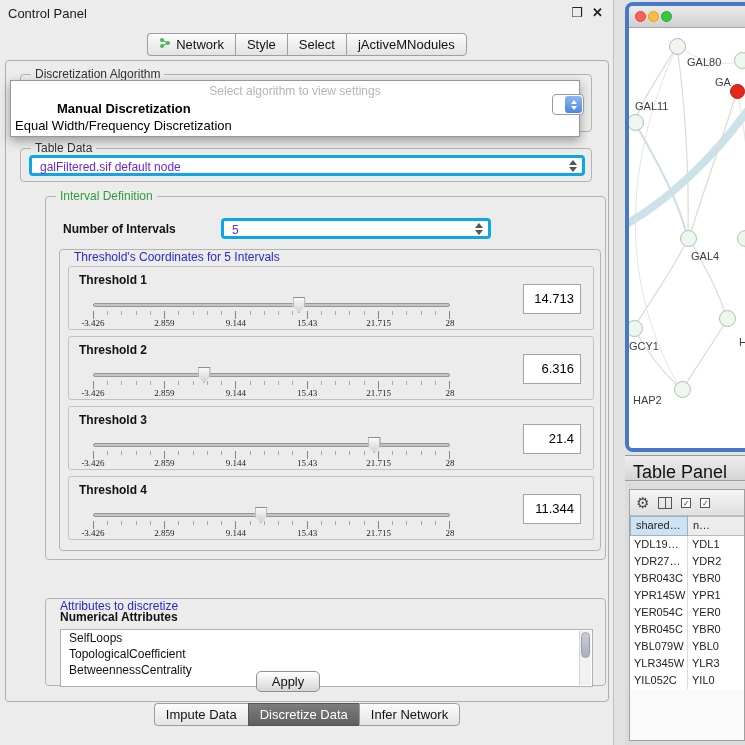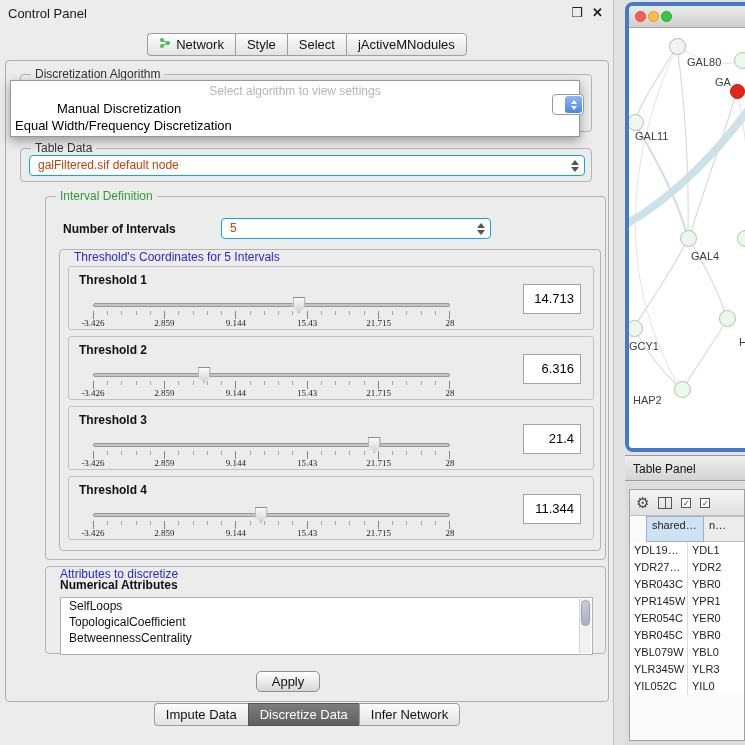--- a/index.html
+++ b/index.html
@@ -21,31 +21,31 @@
   .tab:last-child{border-right:1px solid #9e9e9e;border-radius:0 4px 4px 0;}
   .tab.selected{background:linear-gradient(#7d7d7d,#5f5f5f);color:#fff;border-color:#565656;}
 
   .frame{position:absolute;left:5px;top:60px;width:604px;height:642px;border:1px solid #aeaeae;border-radius:4px;background:#ececec;}
 
   .group{position:absolute;border:1px solid #b3b3b3;border-radius:4px;background:#ececec;}
   .glabel{position:absolute;top:-8px;left:10px;background:#ececec;padding:0 4px;font-size:12px;color:#333;white-space:nowrap;}
   .glabel.green{color:#2e9e3a;}
   .glabel.blue{color:#2929cc;margin-top:8px;}
 
-  .combo{position:absolute;background:#fff;border:1px solid #0ea5e9;border-radius:4px;font-size:12px;line-height:19px;padding-left:8px;color:#c2410c;}
+  .combo{position:absolute;background:#fff;border:3px solid #0ea5e9;border-radius:4px;font-size:12px;line-height:19px;padding-left:8px;color:#6d28d9;}
   .stepper{position:absolute;right:5px;top:50%;transform:translateY(-50%);display:flex;flex-direction:column;align-items:center;}
   .arr-up{width:0;height:0;border-left:4px solid transparent;border-right:4px solid transparent;border-bottom:5px solid #555;}
   .arr-dn{width:0;height:0;border-left:4px solid transparent;border-right:4px solid transparent;border-top:5px solid #555;margin-top:2px;}
 
   
   .popup{position:absolute;left:10px;top:80px;width:570px;height:57px;background:#fff;border:1px solid #979797;
          box-shadow:0 4px 10px rgba(0,0,0,.35);z-index:10;}
   .pop-header{text-align:center;color:#b5b5b5;font-size:12px;padding-top:3px;}
   .pop-item{font-size:13px;padding:2px 0 0 4px;color:#000;}
-  .pop-item.bold{font-weight:normal;padding-top:3px;padding-left:46px;}
+  .pop-item.bold{font-weight:bold;padding-top:3px;padding-left:46px;}
   .combo-sliver{position:absolute;left:552px;top:94px;width:32px;height:21px;background:#fff;border:1px solid #9a9a9a;border-radius:4px;z-index:12;}
   .blue-stepper{position:absolute;right:1px;top:1px;width:17px;height:17px;border-radius:3px;
                 background:linear-gradient(#8cb8f2,#4e86dd);display:flex;flex-direction:column;align-items:center;justify-content:center;}
   .warr-up{width:0;height:0;border-left:3px solid transparent;border-right:3px solid transparent;border-bottom:4px solid #fff;}
   .warr-dn{width:0;height:0;border-left:3px solid transparent;border-right:3px solid transparent;border-top:4px solid #fff;margin-top:2px;}
 
   
   .tpanel{position:absolute;left:8px;width:526px;height:64px;border:1px solid #c2c2c2;border-radius:3px;background:#ececec;}
   .tlabel{position:absolute;left:10px;top:6px;font-size:12px;font-weight:bold;color:#111;}
   .track{position:absolute;left:24px;top:36px;width:357px;height:4px;background:#c4c4c4;border:1px solid #979797;border-radius:2px;}
@@ -81,28 +81,28 @@
   .tl.yellow{left:19px;background:#fdbc40;border:1px solid #dd9f2e;}
   .tl.green{left:32px;background:#34c748;border:1px solid #27a533;}
   .net-canvas{position:relative;width:122px;height:420px;background:#fff;overflow:hidden;}
   .node{position:absolute;width:17px;height:17px;border-radius:50%;background:#eef7ee;border:1.5px solid #a5c6a5;}
   .node.pink{border-color:#d0a4bd;}
   .node.red{width:15px;height:15px;background:#e5271b;border:1.5px solid #b51d13;}
   .nlabel{position:absolute;font-size:11px;color:#3d3d3d;white-space:nowrap;}
 
   .table-panel-bar{position:absolute;left:625px;top:455px;width:120px;height:26px;background:linear-gradient(#eeeeee,#d4d4d4);
                    border-top:1px solid #9c9c9c;border-bottom:1px solid #9c9c9c;}
-  .table-panel-bar span{position:absolute;left:8px;top:6px;font-size:12px;color:#111;}
+  .table-panel-bar span{position:absolute;left:8px;top:6px;font-size:18px;color:#111;}
   .table-area{position:absolute;left:625px;top:482px;width:120px;height:263px;background:#dcdcdc;}
   .table-inner{position:absolute;left:4px;top:7px;width:116px;height:252px;background:#fafafa;border:1px solid #a0a0a0;overflow:hidden;}
   .table-toolbar{height:26px;background:linear-gradient(#f4f4f4,#e0e0e0);border-bottom:1px solid #bdbdbd;display:flex;align-items:center;gap:9px;padding-left:6px;}
   .gear{font-size:15px;color:#444;line-height:15px;}
   .cols-icon{width:14px;height:12px;border:1px solid #555;background:linear-gradient(90deg,transparent 6px,#555 6px,#555 7px,transparent 7px);}
   .cb{width:10px;height:10px;border:1px solid #555;font-size:8px;line-height:9px;text-align:center;color:#333;background:#fff;}
-  .thead{display:flex;height:26px;padding-left:16px;}
+  .thead{display:flex;height:20px;}
   .th1{width:58px;background:#cfe2f4;border:1px solid #94b3cf;font-size:11px;padding:2px 0 0 5px;color:#222;}
   .th2{flex:1;background:#ececec;border-top:1px solid #bbb;border-bottom:1px solid #bbb;font-size:11px;padding:2px 0 0 5px;color:#222;}
   .trow{display:flex;height:17px;background:#fff;}
   .td1{width:58px;border-right:1px solid #dcdcdc;font-size:11px;padding:2px 0 0 4px;color:#222;white-space:nowrap;overflow:hidden;}
   .td2{flex:1;font-size:11px;padding:2px 0 0 4px;color:#222;white-space:nowrap;overflow:hidden;}
 </style>
 </head>
 <body>
 
 <div id="control-panel">
@@ -244,21 +244,21 @@
           <span style="left:40%">9.144</span>
           <span style="left:60%">15.43</span>
           <span style="left:80%">21.715</span>
           <span style="left:100%">28</span>
         </div>
         <div class="valuebox">11.344</div>
       </div>
     </div>
   </div>
 
-  <div class="group" style="left:45px;top:566px;width:561px;height:88px;">
+  <div class="group" style="left:45px;top:598px;width:561px;height:88px;">
     <span class="glabel blue">Attributes to discretize</span>
     <span style="position:absolute;left:14px;top:11px;font-size:12px;font-weight:bold;color:#111;">Numerical Attributes</span>
     <div class="attr-list">
       <div class="attr-item">SelfLoops</div>
       <div class="attr-item">TopologicalCoefficient</div>
       <div class="attr-item">BetweennessCentrality</div>
       <div class="vscroll">
           <div class="vthumb"></div>
         </div>
     </div>
@@ -304,21 +304,21 @@
     <div class="node" style="left:105px;top:24px;"></div>
     <div class="node red" style="left:101px;top:56px;"></div>
     <div class="node" style="left:-2px;top:86px;"></div>
     <div class="node" style="left:51px;top:202px;"></div>
     <div class="node" style="left:108px;top:202px;"></div>
     <div class="node" style="left:-3px;top:292px;"></div>
     <div class="node" style="left:90px;top:282px;"></div>
     <div class="node" style="left:45px;top:353px;"></div>
     <span class="nlabel" style="left:58px;top:28px;">GAL80</span>
     <span class="nlabel" style="left:86px;top:48px;">GA</span>
-    <span class="nlabel" style="left:6px;top:72px;margin-top:30px;">GAL11</span>
+    <span class="nlabel" style="left:6px;top:72px;">GAL11</span>
     <span class="nlabel" style="left:62px;top:222px;">GAL4</span>
     <span class="nlabel" style="left:0px;top:312px;">GCY1</span>
     <span class="nlabel" style="left:110px;top:308px;">H</span>
     <span class="nlabel" style="left:4px;top:366px;">HAP2</span>
   </div>
 </div>
 
 <div class="table-panel-bar">
   <span>Table Panel</span>
 </div>

